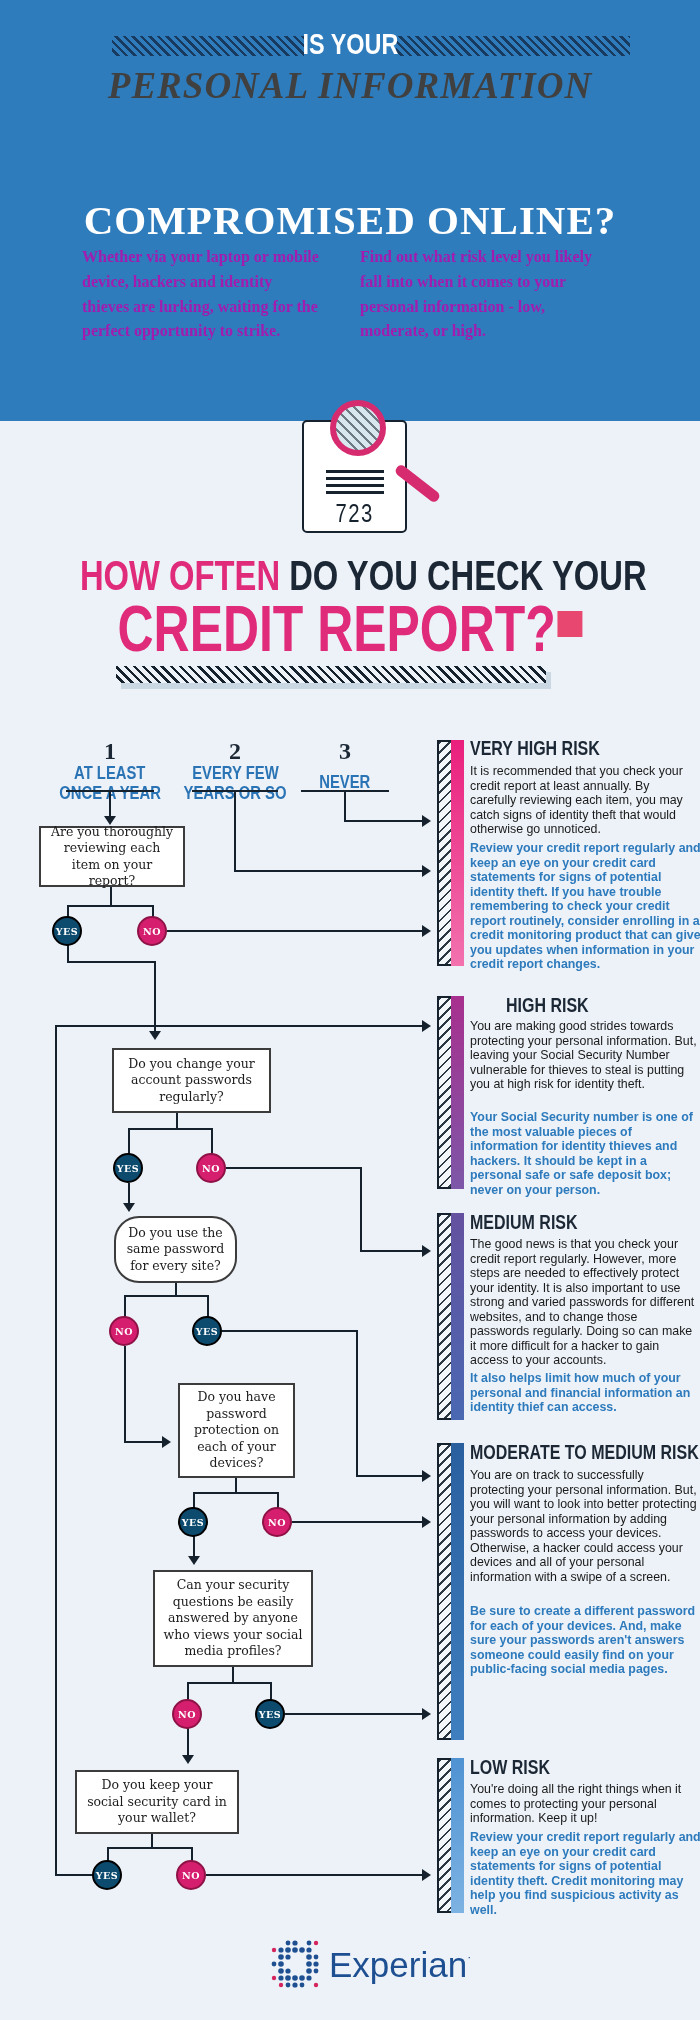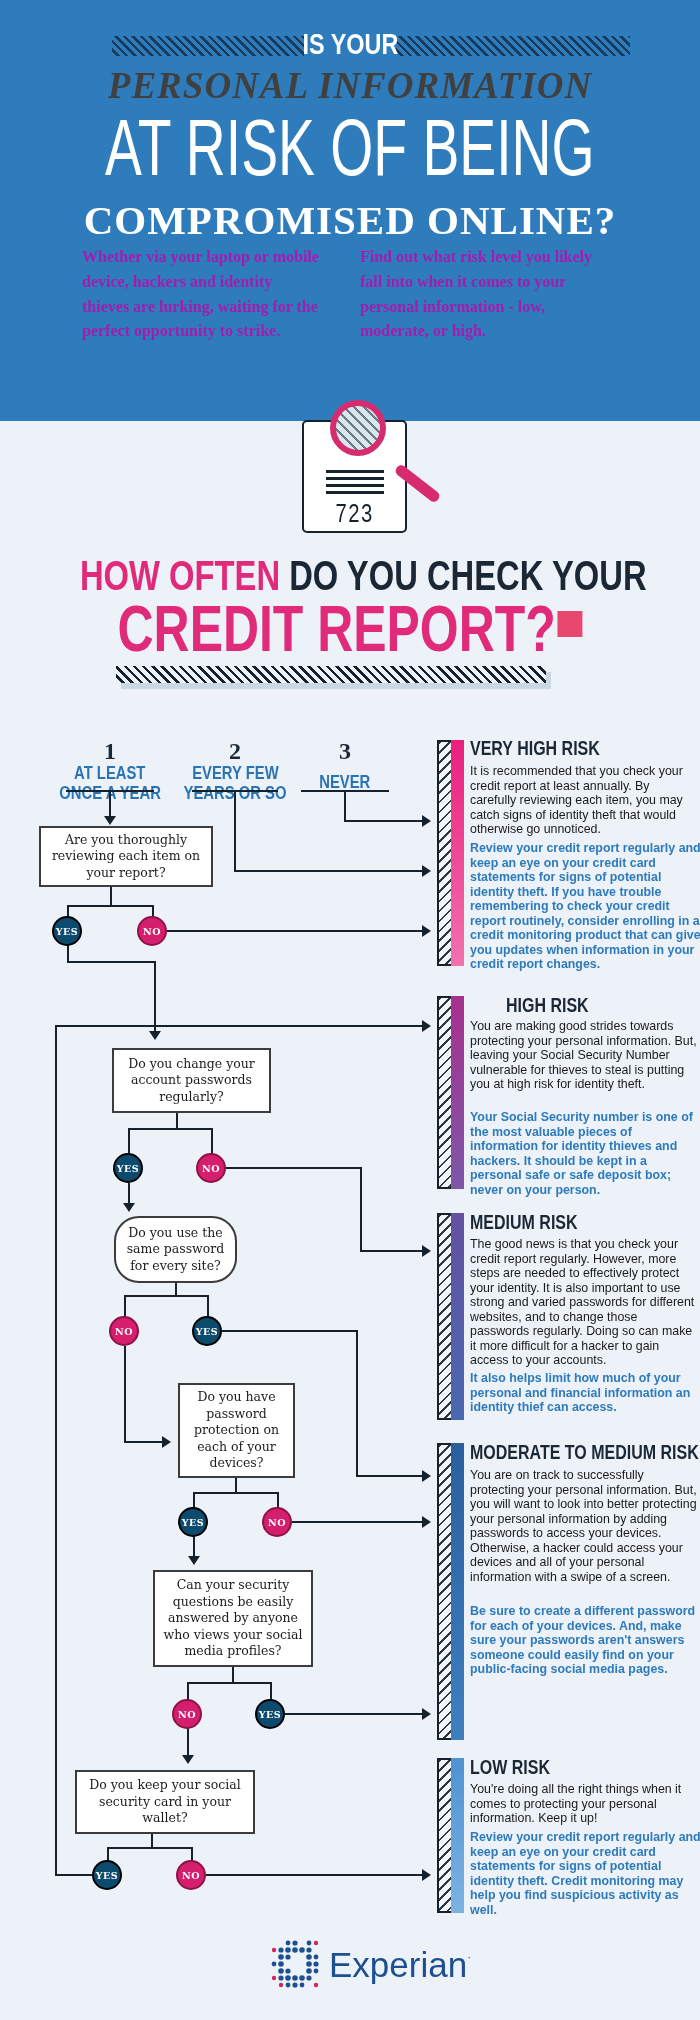--- a/index.html
+++ b/index.html
@@ -94,21 +94,20 @@
 <body>
 
 <div id="canvas">
 
   <div class="hero"></div>
   <div class="hero-tri"></div>
   <div class="hatch-band" style="left:112px; top:36px; width:192px;"></div>
   <div class="hatch-band" style="left:396px; top:36px; width:234px;"></div>
   <div class="kicker"><span class="cond">IS YOUR</span></div>
   <div class="hero-line1">PERSONAL INFORMATION</div>
-  <div class="hero-line2"><span class="cond">AT RISK OF BEING</span></div>
   <div class="hero-line3">COMPROMISED ONLINE?</div>
   <div class="intro left">Whether via your laptop or mobile device, hackers and identity thieves are lurking, waiting for the perfect opportunity to strike.</div>
   <div class="intro right">Find out what risk level you likely fall into when it comes to your personal information - low, moderate, or high.</div>
 
   <div class="doc">
     <div class="doc-lines">
         <div></div>
         <div></div>
         <div></div>
         <div></div>
@@ -209,36 +208,36 @@
     <div class="arr-d" style="left:182px; top:1755px;"></div>
 
   <div class="v" style="left:151px; top:1833px; height:16px;"></div>
   <div class="h" style="left:107px; top:1847px; width:86px;"></div>
   <div class="v" style="left:107px; top:1847px; height:14px;"></div>
   <div class="v" style="left:191px; top:1847px; height:14px;"></div>
 
   <div class="h" style="left:206px; top:1874px; width:218px;"></div>
     <div class="arr-r" style="left:422px; top:1869px;"></div>
 
-  <div class="qbox" style="left:39px;  top:826px;  width:174px; height:61px;">
+  <div class="qbox" style="left:39px;  top:826px;  width:146px; height:61px;">
       <span>Are you thoroughly reviewing each item on your report?</span>
     </div>
   <div class="qbox" style="left:112px;  top:1048px; width:159px; height:65px;">
       <span>Do you change your account passwords regularly?</span>
     </div>
   <div class="qbox" style="left:114px; top:1216px; width:123px; height:67px;border-radius:25px;">
       <span>Do you use the same password for every site?</span>
     </div>
   <div class="qbox" style="left:178px; top:1383px; width:117px; height:95px;">
       <span>Do you have password protection on each of your devices?</span>
     </div>
   <div class="qbox" style="left:153px; top:1570px; width:160px; height:97px;">
       <span>Can your security questions be easily answered by anyone who views your social media profiles?</span>
     </div>
-  <div class="qbox" style="left:75px;  top:1770px; width:180px; height:64px;">
+  <div class="qbox" style="left:75px;  top:1770px; width:164px; height:64px;">
       <span>Do you keep your social security card in your wallet?</span>
     </div>
 
   <div class="node yes" style="left:52px;  top:916px;">YES</div>
   <div class="node no" style="left:137px; top:916px;">NO</div>
   <div class="node yes" style="left:113px; top:1153px;">YES</div>
   <div class="node no" style="left:196px; top:1153px;">NO</div>
   <div class="node no" style="left:109px; top:1316px;">NO</div>
   <div class="node yes" style="left:192px; top:1316px;">YES</div>
   <div class="node yes" style="left:178px; top:1507px;">YES</div>

